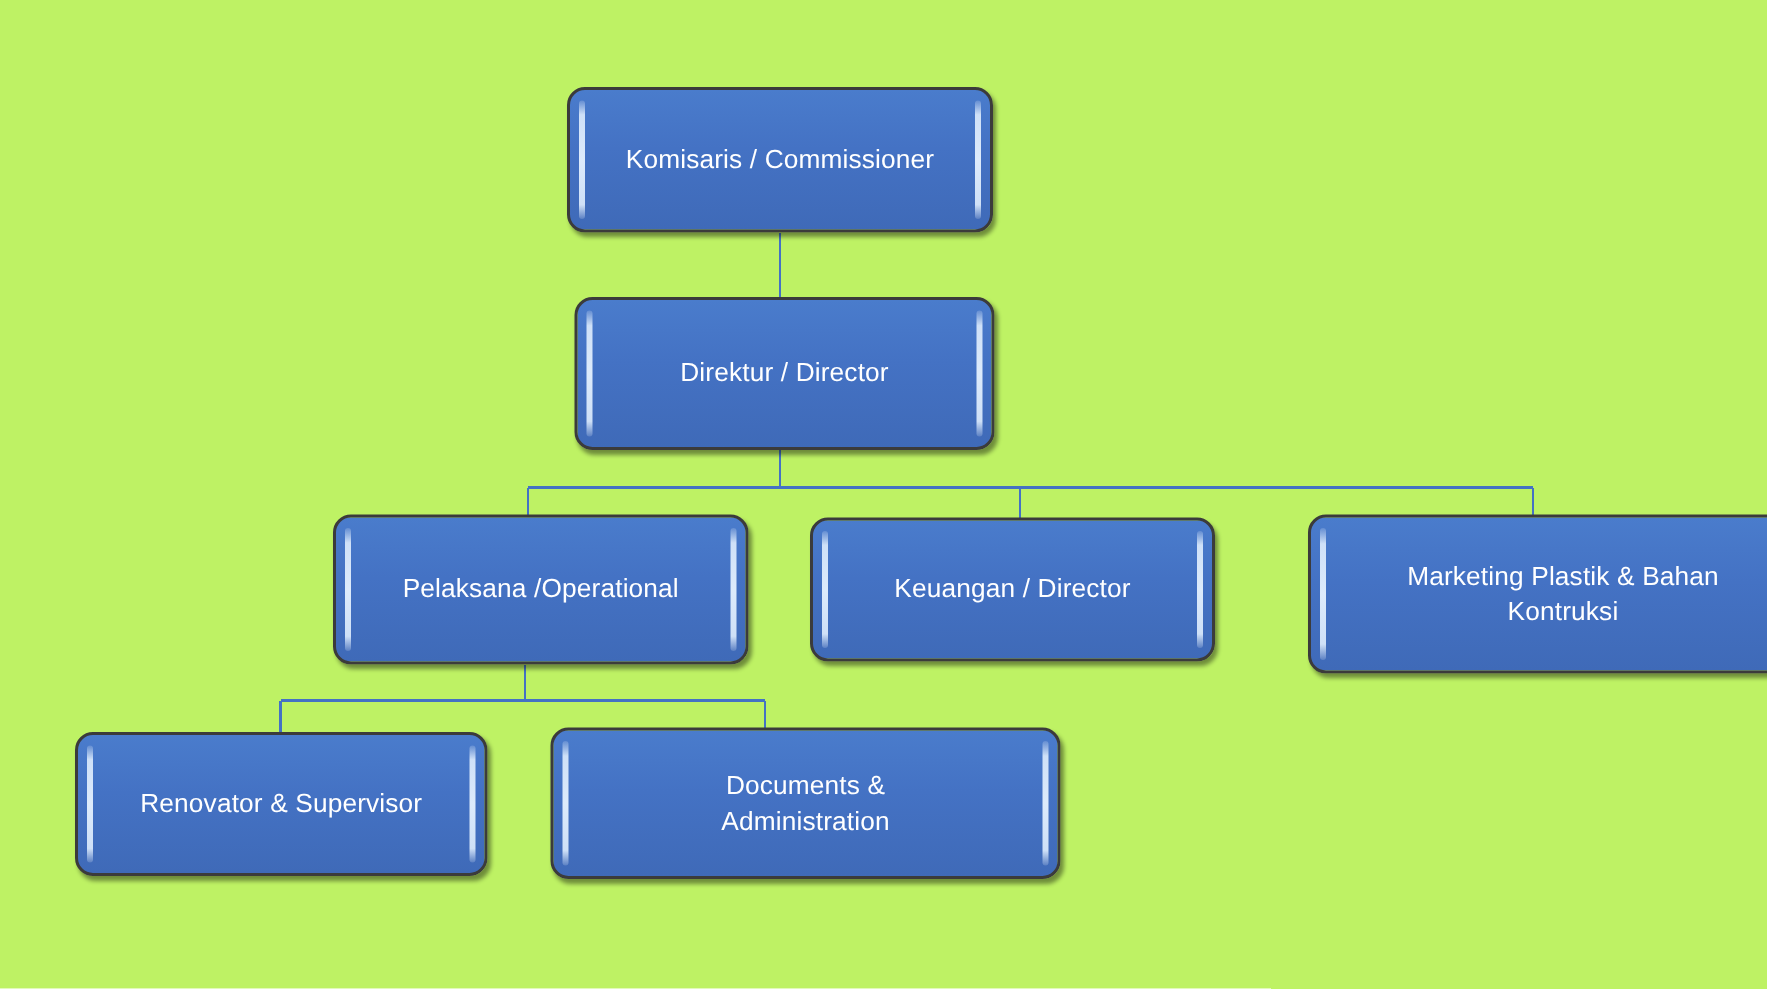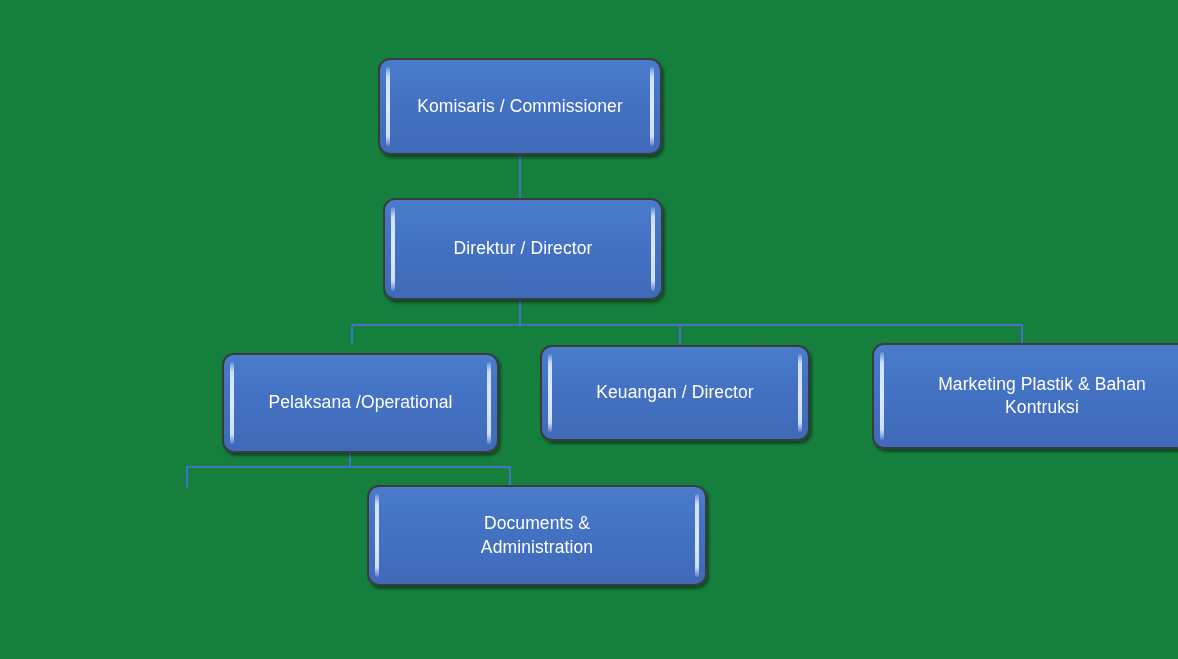--- a/index.html
+++ b/index.html
@@ -8,21 +8,21 @@
     padding: 0;
     background: #ffffff;
   }
   body {
     font-family: "Liberation Sans", sans-serif;
   }
   #canvas {
     position: relative;
     width: 1178px;
     height: 659px;
-    background: #15803d;
+    background: #bef264;
     overflow: hidden;
   }
 
   
   #connectors {
     position: absolute;
     left: 0;
     top: 0;
     width: 1178px;
     height: 659px;
@@ -103,32 +103,35 @@
   </svg>
 
   <div class="org-box" style="left:378px; top:58px; width:284px; height:97px;">
     <span class="org-box-label">Komisaris / Commissioner</span>
   </div>
 
   <div class="org-box" style="left:383px; top:198px; width:280px; height:102px;">
     <span class="org-box-label">Direktur / Director</span>
   </div>
 
-  <div class="org-box" style="left:222px; top:343px; width:277px; height:100px;margin-top:10px;">
+  <div class="org-box" style="left:222px; top:343px; width:277px; height:100px;">
     <span class="org-box-label">Pelaksana /Operational</span>
   </div>
 
   <div class="org-box" style="left:540px; top:345px; width:270px; height:96px;">
     <span class="org-box-label">Keuangan / Director</span>
   </div>
 
   <div class="org-box" style="left:872px; top:343px; width:340px; height:106px;">
     <span class="org-box-label">Marketing Plastik &amp; Bahan
 Kontruksi</span>
   </div>
 
+  <div class="org-box" style="left:50px; top:488px; width:275px; height:96px;">
+    <span class="org-box-label">Renovator  &amp; Supervisor</span>
+  </div>
 
   <div class="org-box" style="left:367px; top:485px; width:340px; height:101px;">
     <span class="org-box-label">Documents &amp;
 Administration</span>
   </div>
 
 </div>
 
 </body></html>

